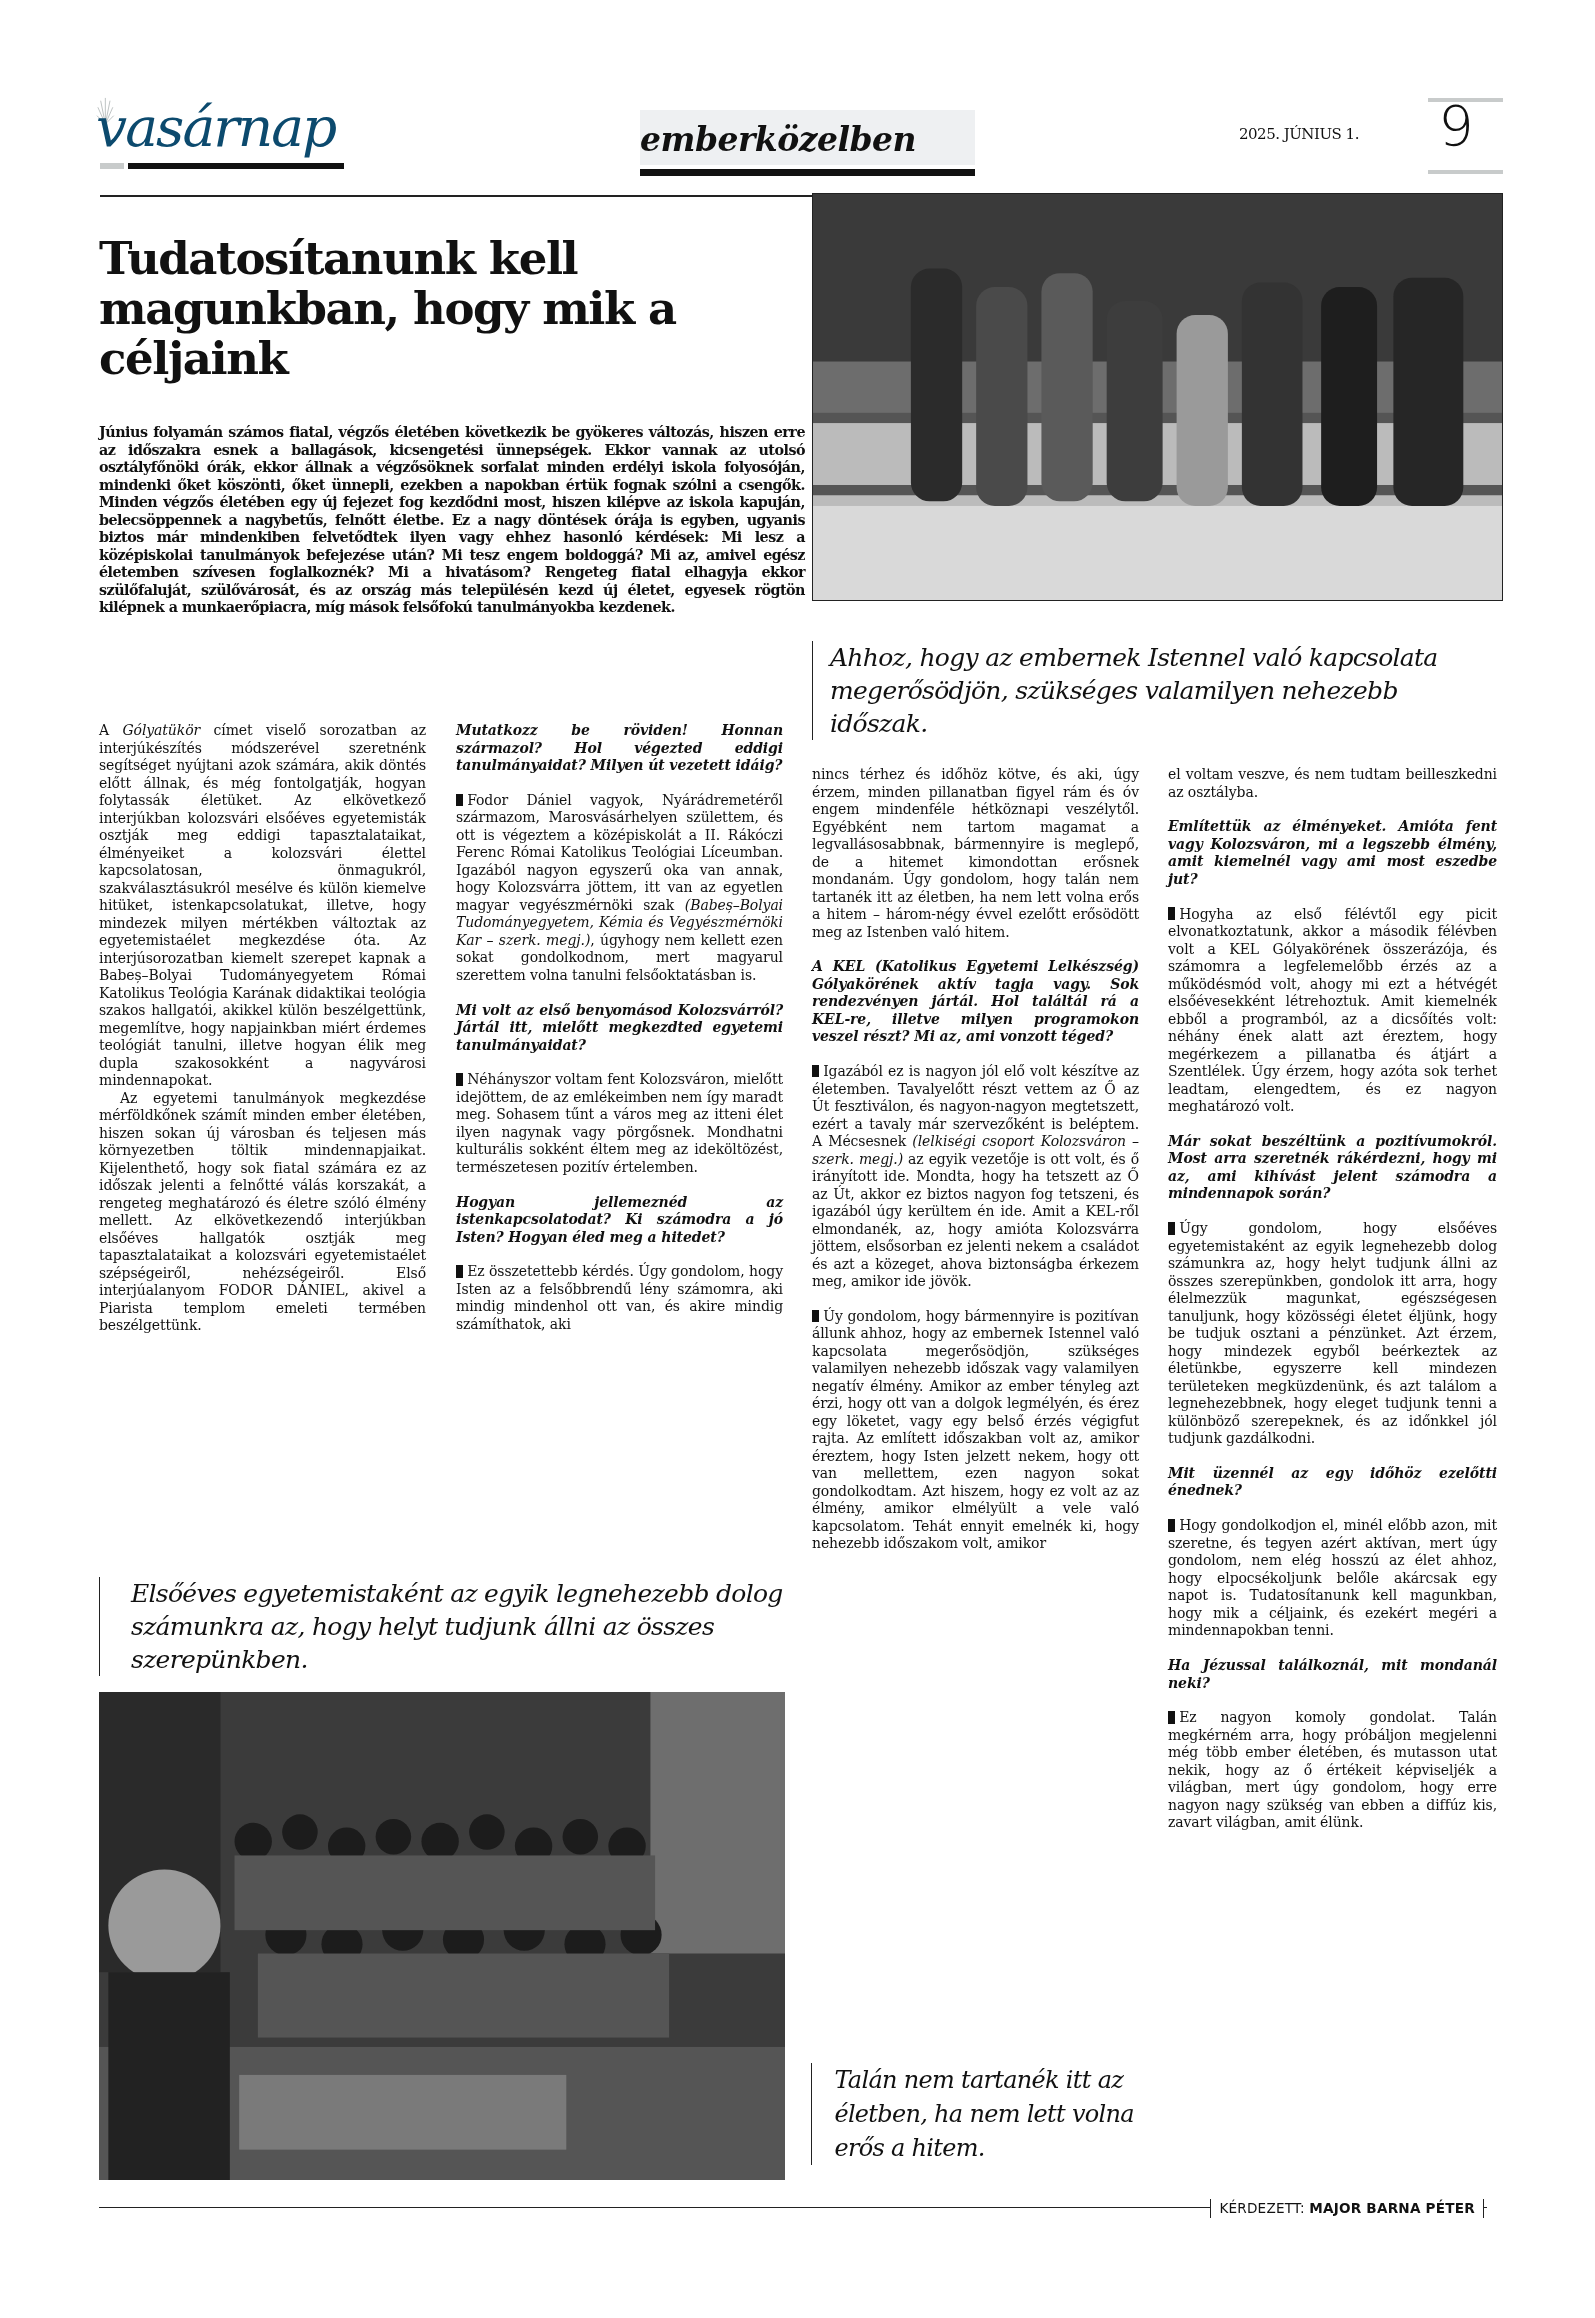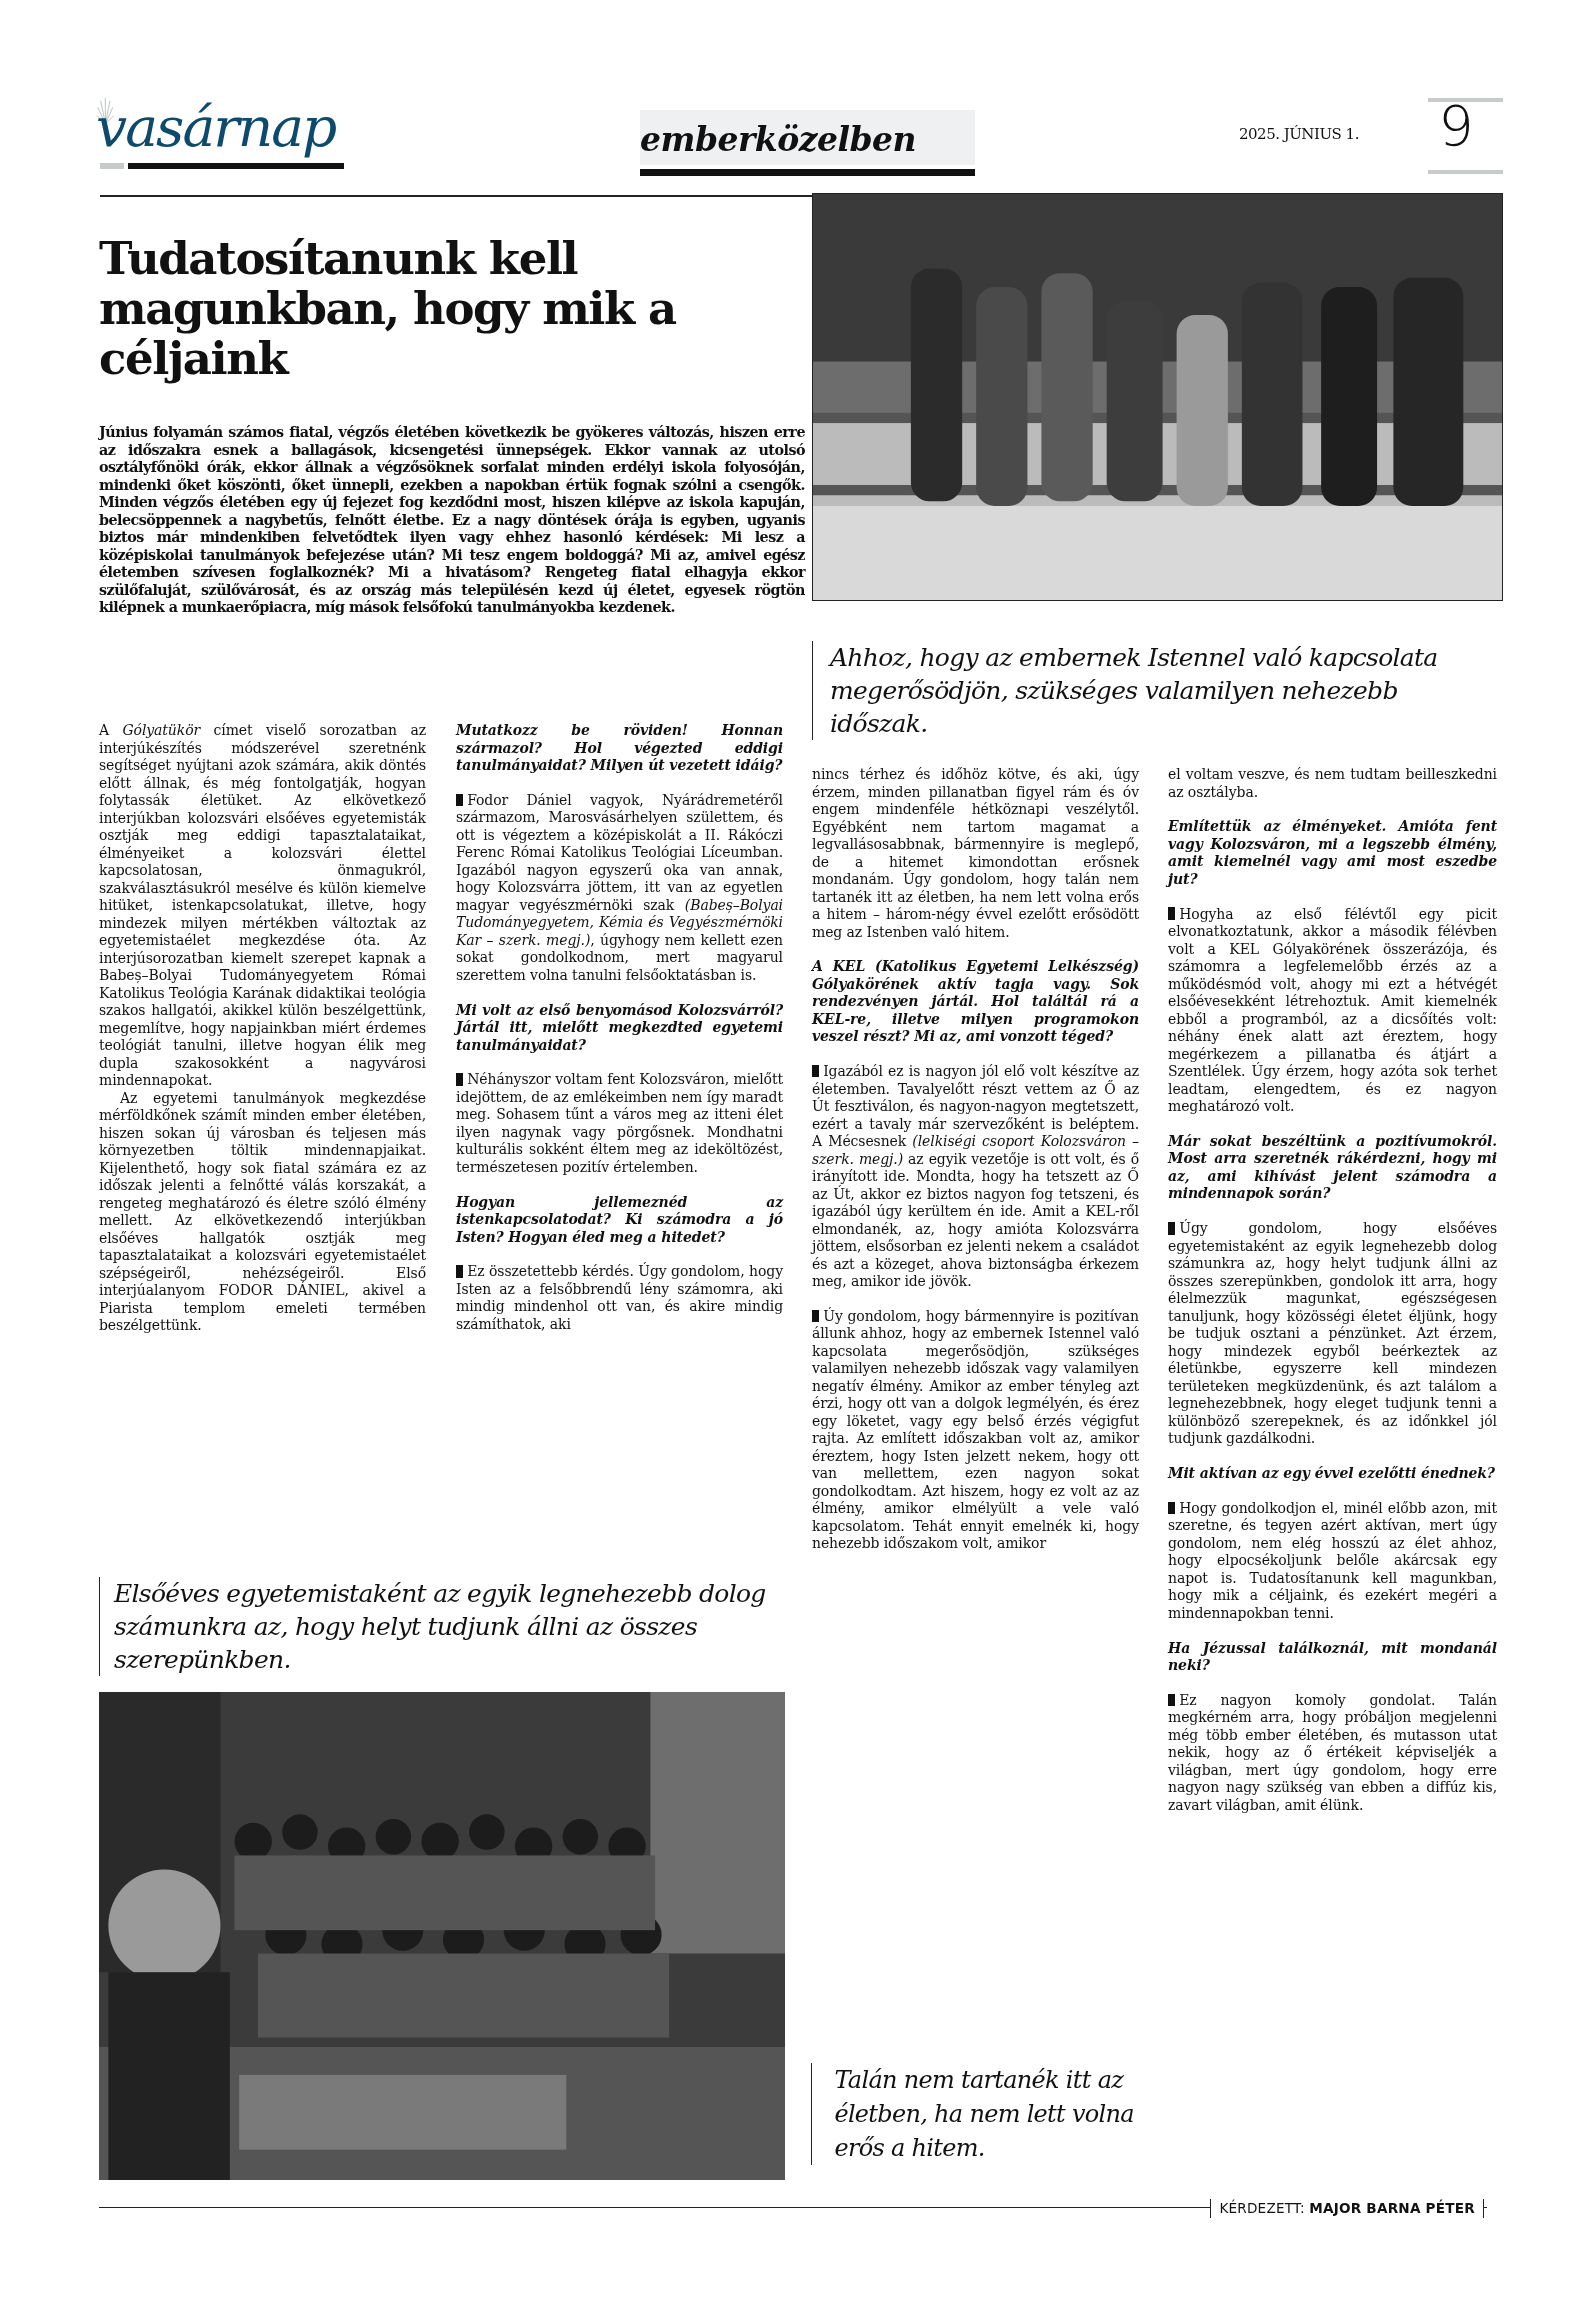--- a/index.html
+++ b/index.html
@@ -40,21 +40,21 @@
   .col3 { left: 812px; top: 766px; width: 327px; }
   .col4 { left: 1168px; top: 766px; width: 329px; }
 
   
   .photo1 { left: 812px; top: 193px; width: 691px; height: 408px; background: linear-gradient(180deg,#4a4a4a 0%,#303030 30%,#5c5c5c 45%,#7a7a7a 58%,#a8a8a8 62%,#bdbdbd 80%,#d8d8d8 100%); overflow: hidden; border: 0.9px solid #222; box-sizing: border-box; }
   .photo2 { left: 99px; top: 1692px; width: 686px; height: 488px; background: radial-gradient(ellipse at 50% 45%, #6a6a6a 0%, #3e3e3e 55%, #222 100%); overflow: hidden; }
 
   
   .pq { font-family: "DejaVu Serif", serif; font-style: italic; font-size: 25px; line-height: 33px; letter-spacing: -0.7px; border-left: 1.4px solid #222; }
   .pq1 { left: 812px; top: 641px; width: 664px; padding-left: 17px; }
-  .pq2 { left: 99px; top: 1577px; width: 664px; padding-left: 14px; }
+  .pq2 { left: 99px; top: 1577px; width: 664px; padding-left: 31px; }
   .pq3 { left: 811px; top: 2063px; width: 327px; padding-left: 22.4px; font-size: 24px; line-height: 34px; }
 
   .rule-bottom { left: 99px; top: 2207px; width: 1388px; height: 1.4px; background: #222; }
   .credit { left: 1210px; top: 2199px; background: #fff; padding: 0 8.4px; font-family: "DejaVu Sans", sans-serif; font-size: 13.6px; line-height: 18.7px; letter-spacing: 0.2px; border-left: 1.4px solid #222; border-right: 1.4px solid #222; }
   .credit b { font-weight: bold; }
 </style>
 </head>
 <body>
 
 <svg class="abs logo-burst" viewBox="0 0 40 60">
@@ -128,21 +128,21 @@
   <p class="a"><span class="sq"></span><span>Igazából ez is nagyon jól elő volt készítve az életemben. Tavalyelőtt részt vettem az Ő az Út fesztiválon, és nagyon-nagyon megtetszett, ezért a tavaly már szervezőként is beléptem. A Mécsesnek </span><em>(lelkiségi csoport Kolozsváron – szerk. megj.)</em><span> az egyik vezetője is ott volt, és ő irányított ide. Mondta, hogy ha tetszett az Ő az Út, akkor ez biztos nagyon fog tetszeni, és igazából úgy kerültem én ide. Amit a KEL-ről elmondanék, az, hogy amióta Kolozsvárra jöttem, elsősorban ez jelenti nekem a családot és azt a közeget, ahova biztonságba érkezem meg, amikor ide jövök.</span></p>
   <p class="a" style="margin:0"><span class="sq"></span><span>Úy gondolom, hogy bármennyire is pozitívan állunk ahhoz, hogy az embernek Istennel való kapcsolata megerősödjön, szükséges valamilyen nehezebb időszak vagy valamilyen negatív élmény. Amikor az ember tényleg azt érzi, hogy ott van a dolgok legmélyén, és érez egy löketet, vagy egy belső érzés végigfut rajta. Az említett időszakban volt az, amikor éreztem, hogy Isten jelzett nekem, hogy ott van mellettem, ezen nagyon sokat gondolkodtam. Azt hiszem, hogy ez volt az az élmény, amikor elmélyült a vele való kapcsolatom. Tehát ennyit emelnék ki, hogy nehezebb időszakom volt, amikor</span></p>
 </div>
 
 <div class="abs col col4">
   <p class="a">el voltam veszve, és nem tudtam beilleszkedni az osztályba.</p>
   <p class="q">Említettük az élményeket. Amióta fent vagy Kolozsváron, mi a legszebb élmény, amit kiemelnél vagy ami most eszedbe jut?</p>
   <p class="a"><span class="sq"></span><span>Hogyha az első félévtől egy picit elvonatkoztatunk, akkor a második félévben volt a KEL Gólyakörének összerázója, és számomra a legfelemelőbb érzés az a működésmód volt, ahogy mi ezt a hétvégét elsőévesekként létrehoztuk. Amit kiemelnék ebből a programból, az a dicsőítés volt: néhány ének alatt azt éreztem, hogy megérkezem a pillanatba és átjárt a Szentlélek. Úgy érzem, hogy azóta sok terhet leadtam, elengedtem, és ez nagyon meghatározó volt.</span></p>
   <p class="q">Már sokat beszéltünk a pozitívumokról. Most arra szeretnék rákérdezni, hogy mi az, ami kihívást jelent számodra a mindennapok során?</p>
   <p class="a"><span class="sq"></span><span>Úgy gondolom, hogy elsőéves egyetemistaként az egyik legnehezebb dolog számunkra az, hogy helyt tudjunk állni az összes szerepünkben, gondolok itt arra, hogy élelmezzük magunkat, egészségesen tanuljunk, hogy közösségi életet éljünk, hogy be tudjuk osztani a pénzünket. Azt érzem, hogy mindezek egyből beérkeztek az életünkbe, egyszerre kell mindezen területeken megküzdenünk, és azt találom a legnehezebbnek, hogy eleget tudjunk tenni a különböző szerepeknek, és az időnkkel jól tudjunk gazdálkodni.</span></p>
-  <p class="q">Mit aktívan az egy évvel ezelőtti énednek?</p>
+  <p class="q">Mit üzennél az egy időhöz ezelőtti énednek?</p>
   <p class="a"><span class="sq"></span><span>Hogy gondolkodjon el, minél előbb azon, mit szeretne, és tegyen azért aktívan, mert úgy gondolom, nem elég hosszú az élet ahhoz, hogy elpocsékoljunk belőle akárcsak egy napot is. Tudatosítanunk kell magunkban, hogy mik a céljaink, és ezekért megéri a mindennapokban tenni.</span></p>
   <p class="q">Ha Jézussal találkoznál, mit mondanál neki?</p>
   <p class="a"><span class="sq"></span><span>Ez nagyon komoly gondolat. Talán megkérném arra, hogy próbáljon megjelenni még több ember életében, és mutasson utat nekik, hogy az ő értékeit képviseljék a világban, mert úgy gondolom, hogy erre nagyon nagy szükség van ebben a diffúz kis, zavart világban, amit élünk.</span></p>
 </div>
 
 <div class="abs pq pq2">Elsőéves egyetemistaként az egyik legnehezebb dolog számunkra az, hogy helyt tudjunk állni az összes szerepünkben.</div>
 
 <div class="abs photo2" role="img" aria-label="Csoportkép egyetemistákról egy beltéri teremben, elöl egy szemüveges nő szelfit készít">
   <svg width="100%" height="100%" viewBox="0 0 1468 1045" preserveAspectRatio="none">
     <rect x="0" y="0" width="1468" height="1045" fill="#3b3b3b"></rect>

